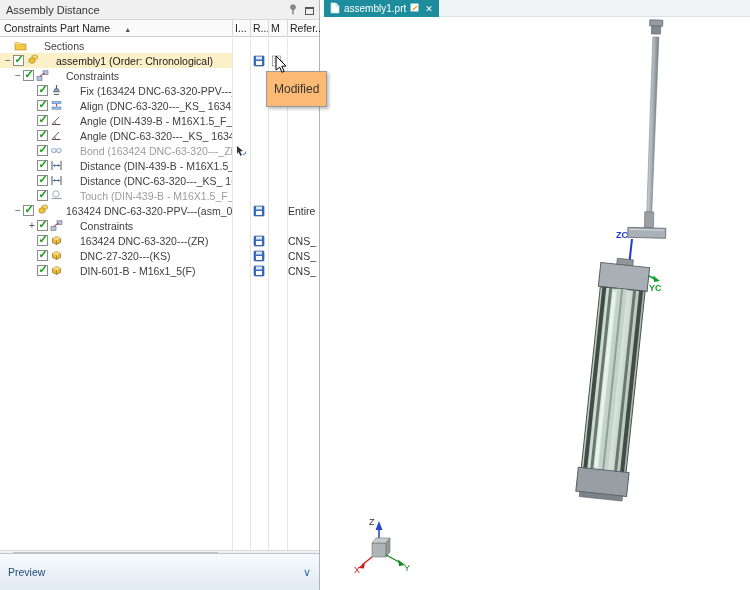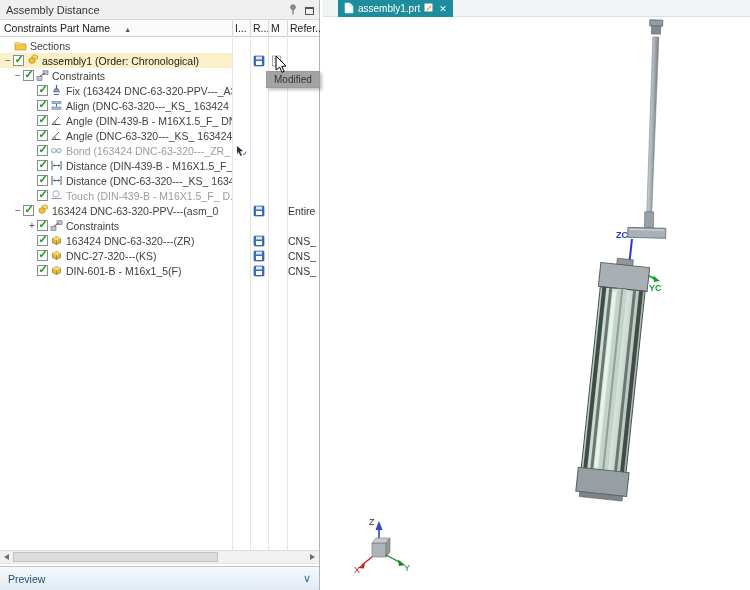--- a/index.html
+++ b/index.html
@@ -23,48 +23,48 @@
 .vline{position:absolute;top:0;bottom:0;width:1px;background:#e6e6e6}
 
 .row{position:relative;height:15px}
 .rmain{position:absolute;left:0;top:0;width:232px;height:15px;display:flex;align-items:center;overflow:hidden}
 .sel .rmain{background:#fbf0c8}
 .lv0 .rmain{padding-left:3px}.lv1 .rmain{padding-left:13px}.lv2 .rmain{padding-left:27px}
 .exp{width:10px;flex:none;text-align:center;font-size:10px;color:#555;line-height:15px}
 .cbx{width:11px;height:11px;flex:none;background:#fff;border:1px solid #8c8c8c;position:relative;margin-right:1px}
 .cbx::before{content:"✓";position:absolute;left:0.5px;top:-3px;font-size:11px;font-weight:bold;color:#17a017}
 .ico{flex:none;width:15px;height:13px;display:flex;align-items:center;justify-content:center}
-.lbl{margin-left:2px;white-space:nowrap;overflow:hidden;color:#404040}
+.lbl{margin-left:16px;white-space:nowrap;overflow:hidden;color:#404040}
 .bold .lbl{font-weight:normal;color:#1a1a1a}
 .gray .lbl{color:#9c9c9c}
 .gray .ico{opacity:.55}
 .cell{position:absolute;top:0;height:15px;display:flex;align-items:center;justify-content:center}
 .c-i{left:232px;width:18px}.c-r{left:250px;width:18px}.c-m{left:268px;width:18px}
 .c-ref{left:288px;width:32px;justify-content:flex-start;overflow:hidden;white-space:nowrap;color:#333}
 
 .hscroll{position:absolute;left:0;right:0;bottom:26px;height:14px;background:#f1f1f1;border-top:1px solid #dcdcdc;border-bottom:1px solid #e6e6e6}
 .sb-btn{position:absolute;top:0;width:13px;height:12px;display:flex;align-items:center;justify-content:center}
 .sb-left{left:0}.sb-right{right:0}
 .tri-l{width:0;height:0;border-top:3.5px solid transparent;border-bottom:3.5px solid transparent;border-right:5px solid #6e6e6e}
 .tri-r{width:0;height:0;border-top:3.5px solid transparent;border-bottom:3.5px solid transparent;border-left:5px solid #6e6e6e}
 .sb-thumb{position:absolute;left:13px;top:1px;width:205px;height:10px;background:#dcdcdc;border:1px solid #c2c2c2}
 
-.preview-bar{position:absolute;left:0;right:0;bottom:0;height:24px;background:linear-gradient(#f7fafc,#e0eaf3);border-top:1px solid #b9c6d2;display:flex;align-items:center;padding:0 8px;color:#1f4e79}
+.preview-bar{position:absolute;left:0;right:0;bottom:0;height:37px;background:linear-gradient(#f7fafc,#e0eaf3);border-top:1px solid #b9c6d2;display:flex;align-items:center;padding:0 8px;color:#1f4e79}
 .pv-chev{margin-left:auto;color:#2f6fae;font-size:11px}
 
 
 .view{position:absolute;left:323px;top:0;right:0;bottom:0;background:#fff}
 .tabbar{height:17px;background:#f0f4f5;border-bottom:1px solid #d9e2e4;display:flex}
-.tab{height:17px;background:#1d8c9c;color:#fff;display:flex;align-items:center;gap:4px;padding:0 6px;font-size:10px;margin-left:15px}
+.tab{height:17px;background:#1d8c9c;color:#fff;display:flex;align-items:center;gap:4px;padding:0 6px;font-size:10px;margin-left:1px}
 .tab-close{font-size:9px;margin-left:2px}
 .canvas{position:absolute;left:0;top:17px;right:0;bottom:0}
 .scene{width:100%;height:100%;display:block}
 
 
-.tooltip{position:absolute;left:266px;top:71px;background:#a3a3a3;border:1px solid #9a9a9a;box-shadow:2px 2px 3px rgba(0,0,0,.25);padding:2px 7px;font-size:10px;color:#333;z-index:20}
+.tooltip{position:absolute;left:266px;top:71px;background:#fdba74;border:1px solid #9a9a9a;box-shadow:2px 2px 3px rgba(0,0,0,.25);padding:10px 7px;font-size:12px;color:#333;z-index:20}
 .cursor{position:absolute;left:275px;top:55px;z-index:30;pointer-events:none}
 </style>
 </head>
 <body>
 
 <div class="app">
 
   <div class="nav-panel">
 
     <div class="title-bar">

